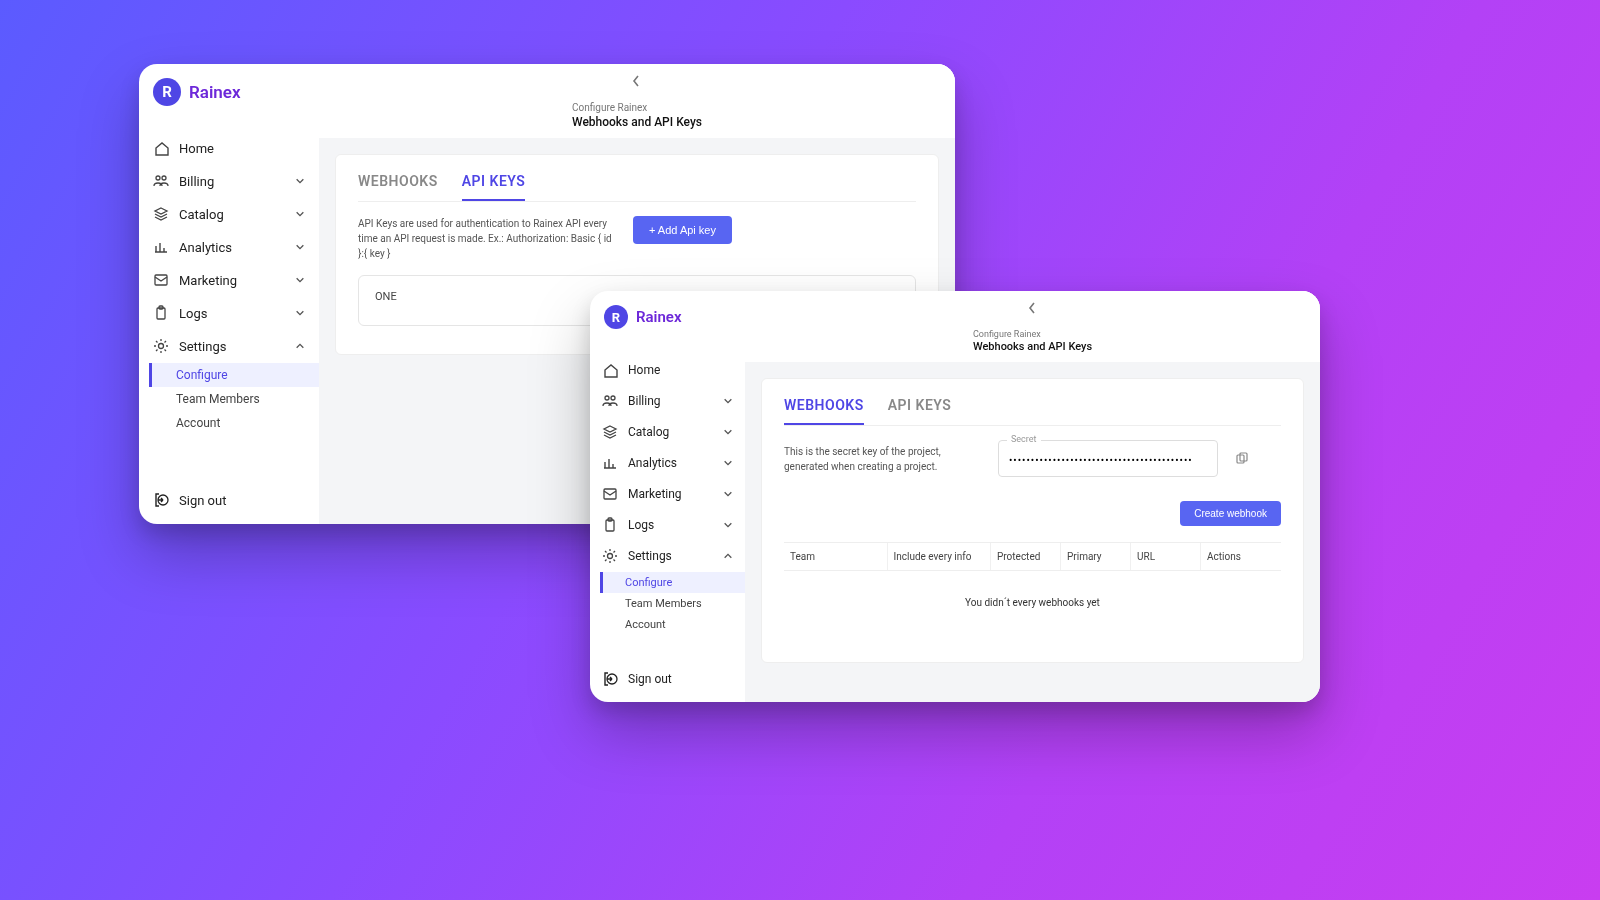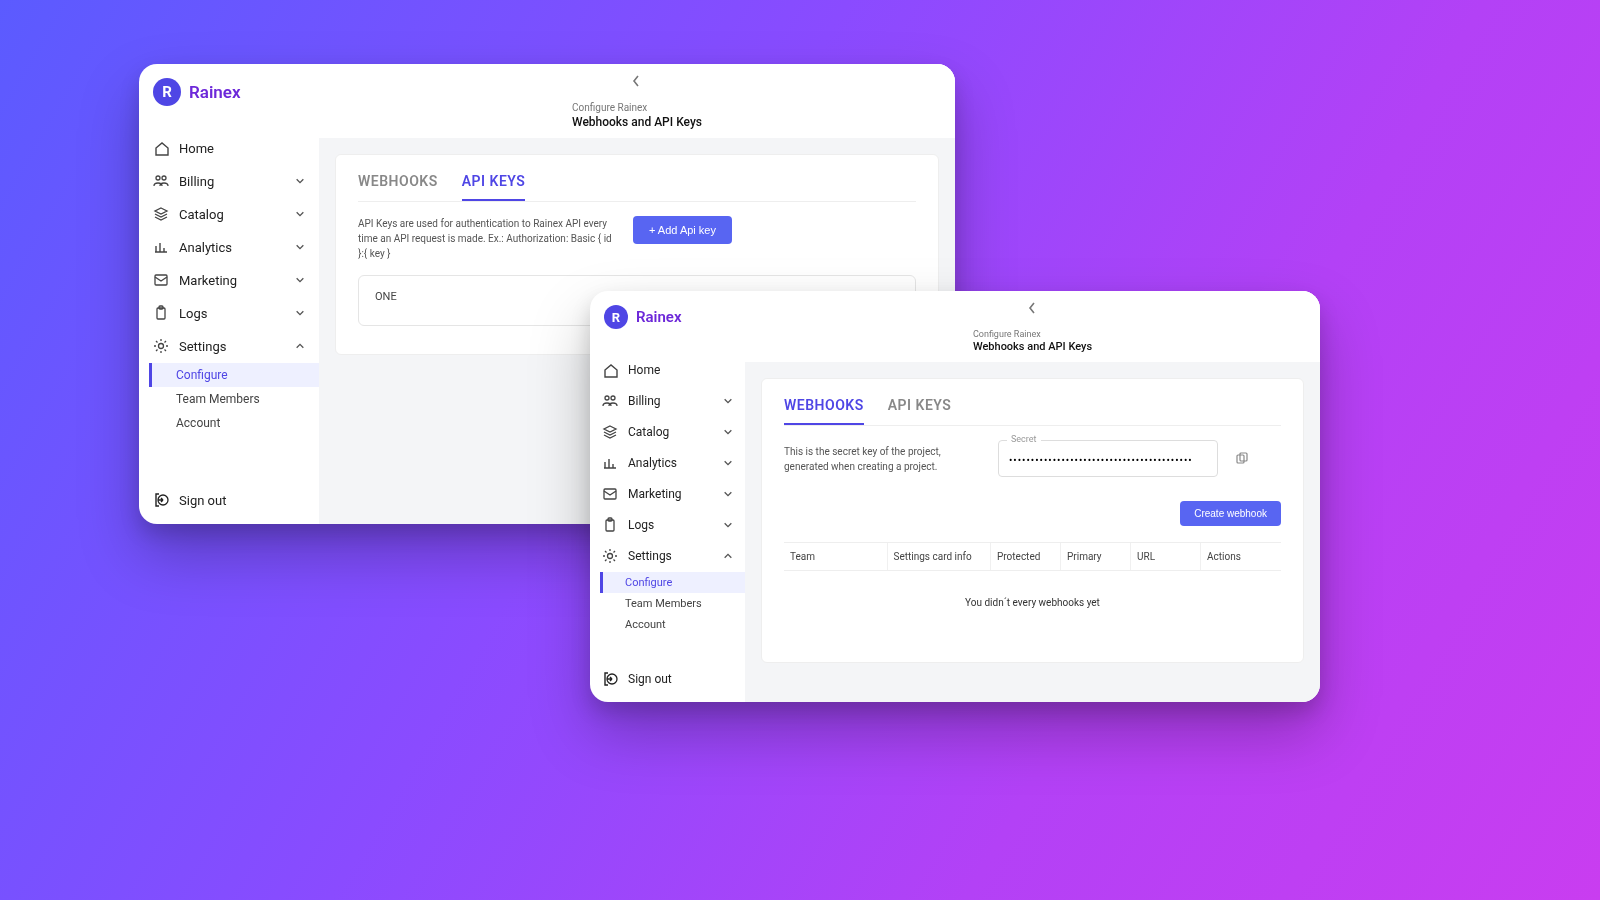--- a/index.html
+++ b/index.html
@@ -486,21 +486,21 @@
               </svg>
           </span>
         </div>
 
         <div class="create-row">
           <button class="btn-primary">Create webhook</button>
         </div>
 
         <div class="table-head">
           <div class="th">Team</div>
-          <div class="th">Settings card info</div>
+          <div class="th">Include every info</div>
           <div class="th small">Protected</div>
           <div class="th small">Primary</div>
           <div class="th url">URL</div>
           <div class="th last">Actions</div>
         </div>
         <div class="empty-msg">You didn´t every webhooks yet</div>
       </div>
     </div>
   </div>
 </div>

